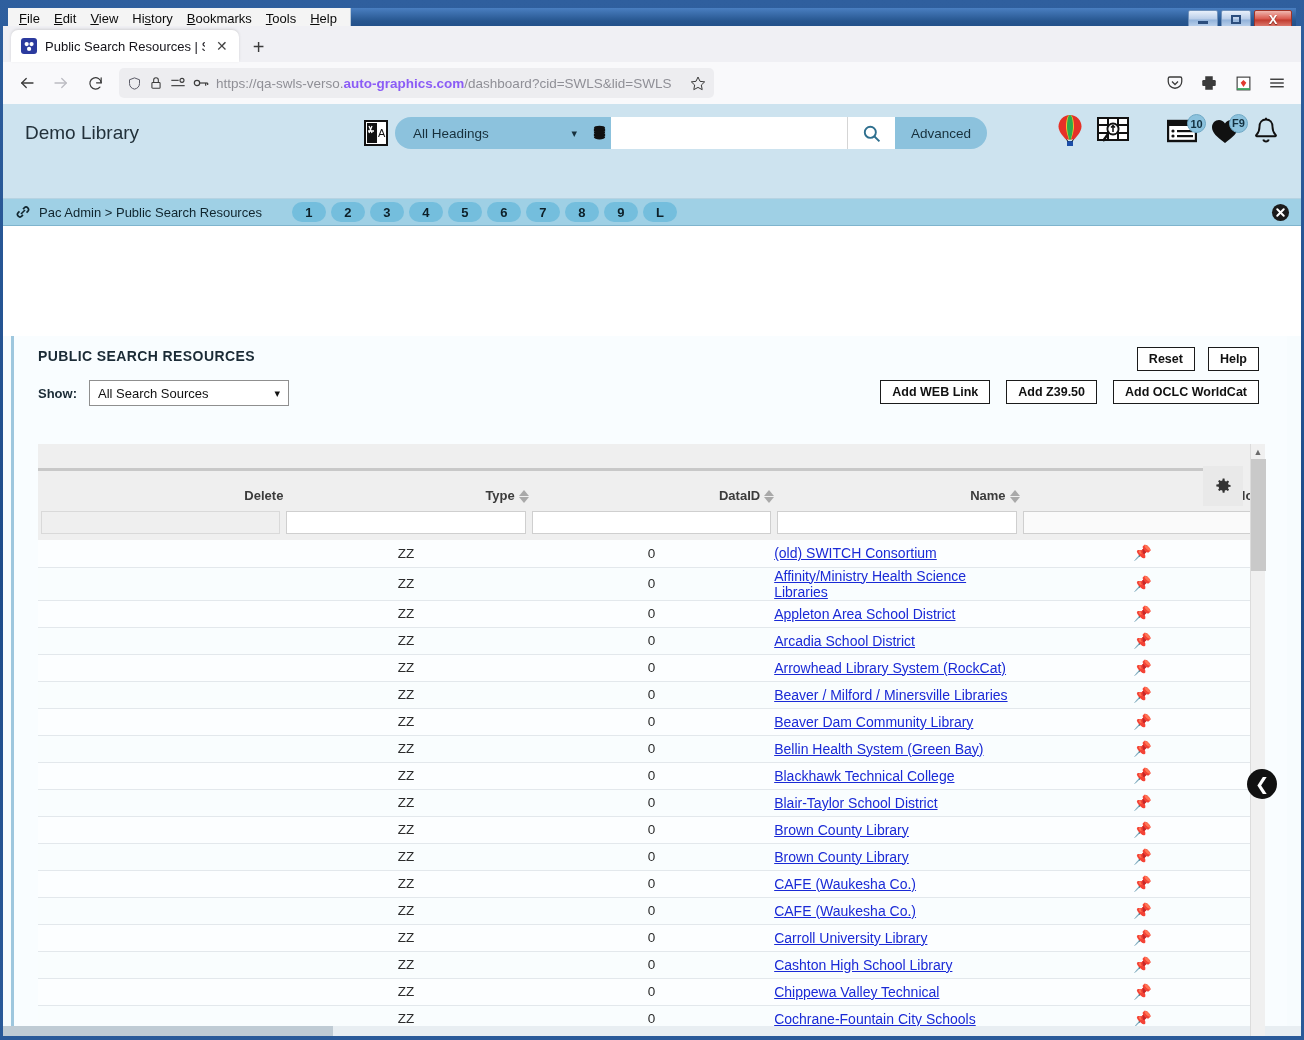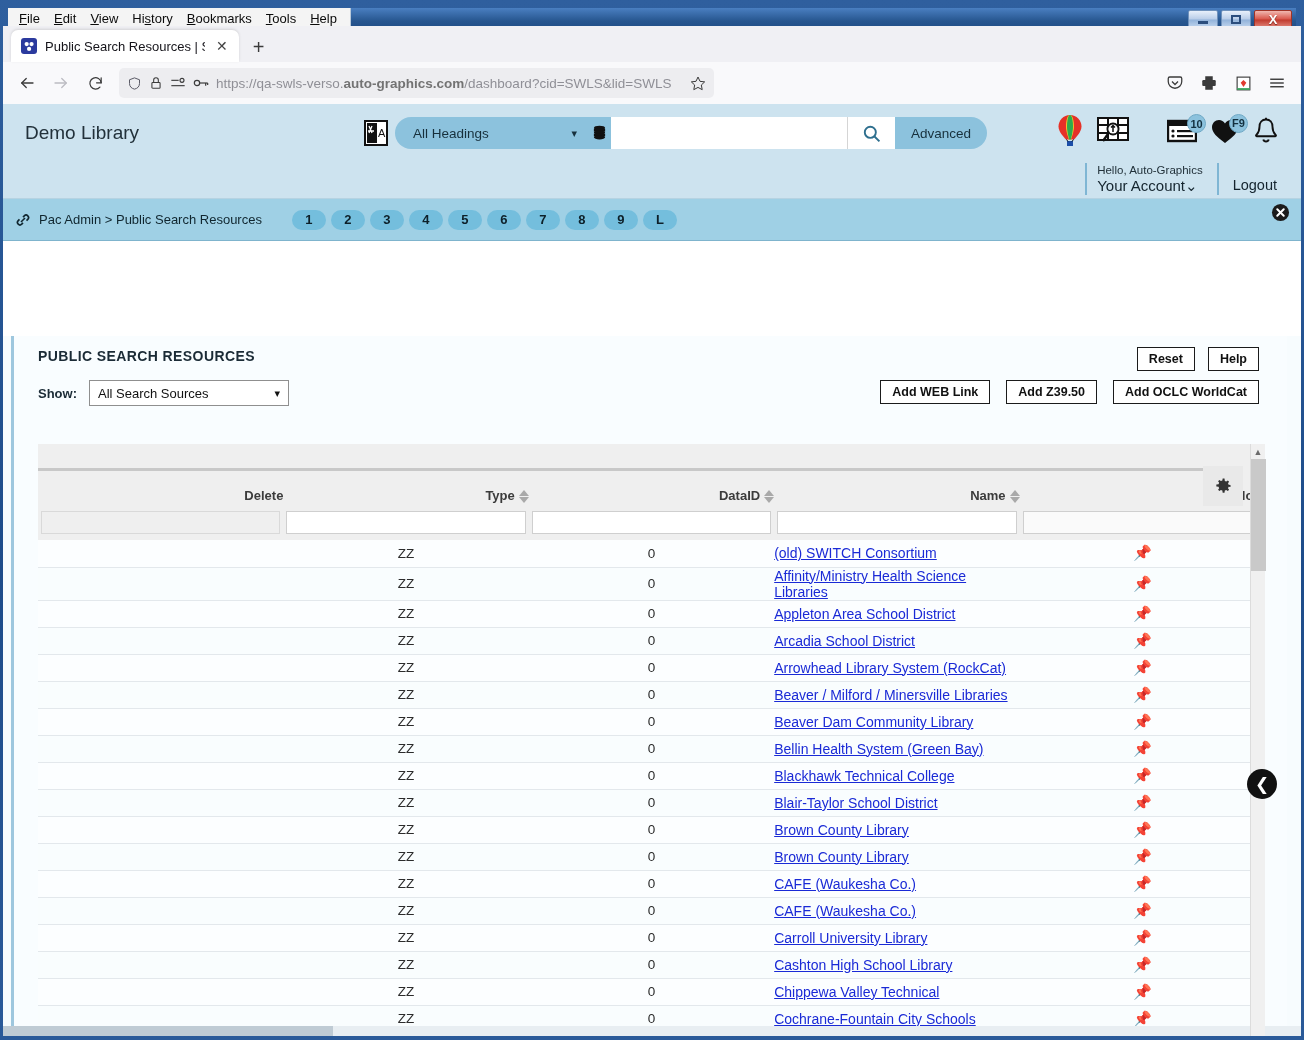--- a/index.html
+++ b/index.html
@@ -127,21 +127,21 @@
     background:#ededf0;
     border-radius:5px;
     display:flex; align-items:center;
     padding:0 8px; gap:7px;
     font-size:13.5px;
   }
   #url-text {
     flex:1; color:#8f8f96; white-space:nowrap; overflow:hidden;
     font-size:13.5px;
   }
-  #url-text b { color:#737373; font-weight:600; }
+  #url-text b { color:#8b5cf6; font-weight:600; }
   #searchbar {
     flex:0 0 237px; height:30px; margin-left:8px;
     background:#ededf0; border-radius:5px;
     display:flex; align-items:center; gap:8px; padding:0 10px;
     color:#5b5b66; font-size:13.5px;
   }
   #nav-right { display:flex; align-items:center; gap:2px; margin-left:auto; }
 
   
   #page {
@@ -225,21 +225,21 @@
   #hello { font-size:11.5px; color:#22313a; line-height:1.25; }
   #your-account { font-size:15px; color:#14242e; line-height:1.2; cursor:pointer;}
   #logout-box {
     border-left:2px solid #7fb6d4; padding:0 6px 0 14px;
     display:flex;align-items:flex-end;
   }
   #logout { font-size:14.5px;color:#14242e;cursor:pointer;padding-bottom:2px;}
 
   
   #crumbbar {
-    height:42px; background:#9fd0e5;
+    height:27px; background:#9fd0e5;
     display:flex; align-items:center; position:relative;
     border-bottom:1px solid #7fb4cd;
   }
   #crumb-link-icon { margin-left:12px; margin-right:8px; display:flex; }
   #crumb-text { font-size:13px; color:#10262f; }
   #pills { display:flex; gap:5px; margin-left:30px; }
   .pill {
     width:34px;height:20px;border-radius:11px;
     background:#74bedd;
     display:flex;align-items:center;justify-content:center;
@@ -581,29 +581,20 @@
             <svg width="26" height="28" viewBox="0 0 26 28" fill="none" stroke="#111" stroke-width="1.9">
                 <path d="M13 2.5c-4.2 0-6.5 3-6.5 7.2 0 5.5-2.5 7.4-3.3 8.4-.4.5 0 1.2.7 1.2h18.2c.7 0 1.1-.7.7-1.2-.8-1-3.3-2.9-3.3-8.4C19.5 5.5 17.2 2.5 13 2.5z"></path>
                 <path d="M13 2.5V.8"></path>
                 <path d="M10.3 22.5a2.8 2.8 0 0 0 5.4 0"></path>
               </svg>
           </span>
         </div>
       </div>
 
       <div id="app-nav">
-        <div id="account-zone">
-          <div id="account-box">
-            <div id="hello">Hello, Auto-Graphics</div>
-            <div id="your-account"><span>Your Account</span><span>⌄</span></div>
-          </div>
-          <div id="logout-box">
-            <div id="logout">Logout</div>
-          </div>
-        </div>
       </div>
 
       <div id="crumbbar">
         <span id="crumb-link-icon">
           <svg width="16" height="16" viewBox="0 0 20 20" fill="none" stroke="#10262f" stroke-width="2">
               <path d="M7.5 12.5l5-5"></path>
               <path d="M5.6 9.2L4 10.8a3.1 3.1 0 0 0 4.4 4.4l1.6-1.6"></path>
               <path d="M14.4 10.8L16 9.2a3.1 3.1 0 0 0-4.4-4.4L10 6.4"></path>
             </svg>
         </span>

